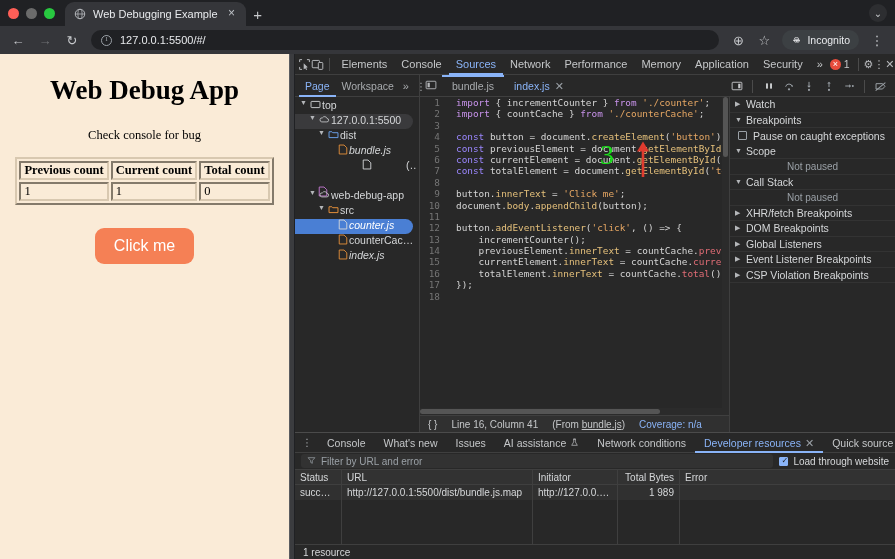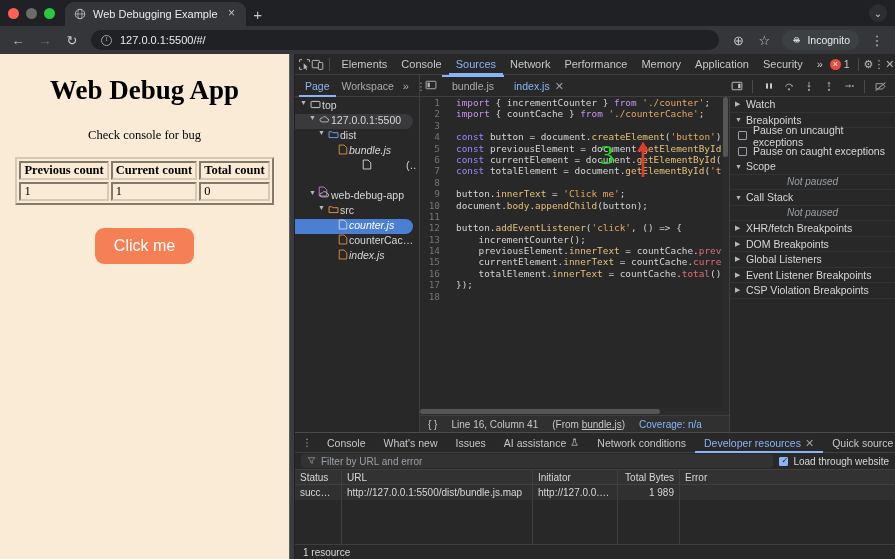--- a/index.html
+++ b/index.html
@@ -121,21 +121,21 @@
   .editorstatus { height:17px; flex:0 0 17px; background:#303030; border-top:1px solid #3f3f3f; display:flex; align-items:center; gap:14px; padding:0 8px; font-size:10px; color:#c5c7c9; }
   .editorstatus .cov { color:#8ab4f8; }
   .editorstatus u { text-decoration:underline; }
 
   
   .dbgside { width:166px; flex:0 0 166px; background:#282828; border-left:1px solid #3f3f3f; overflow:hidden; }
   .accrow { height:15.5px; display:flex; align-items:center; font-size:10.5px; color:#d5d7d9; padding-left:5px; border-bottom:1px solid #333; }
   .accrow .caret { width:11px; flex:0 0 11px; font-size:7px; color:#b4b6b9; }
   .cbrow { height:15.5px; display:flex; align-items:center; gap:6px; font-size:10.5px; color:#d5d7d9; padding-left:8px; }
   .cbx { width:9px; height:9px; flex:0 0 9px; border:1px solid #9aa0a6; border-radius:1px; background:transparent; }
-  .notpaused { height:15.5px; display:flex; align-items:center; justify-content:center; font-size:10px; color:#9aa0a6; font-style:italic; border-bottom:1px solid #333; }
+  .notpaused { height:15.5px; display:flex; align-items:center; justify-content:center; font-size:10px; color:#9aa0a6; border-bottom:1px solid #333; }
 
   
   .drawer { flex:0 0 127px; display:flex; flex-direction:column; background:#282828; border-top:1px solid #4b4b4b; }
   .drawer-tabs { height:20px; flex:0 0 20px; display:flex; align-items:center; background:#282828; border-bottom:1px solid #3f3f3f; }
   .drawer-tabs .dots { padding:0 6px 0 7px; }
   .dtab { font-size:10.5px; color:#c5c7c9; padding:0 9px; height:20px; line-height:20px; display:flex; align-items:center; gap:4px; white-space:nowrap; }
   .dtab.sel { color:#8ab4f8; box-shadow: inset 0 -2px 0 #8ab4f8; }
   .dtab .xc { font-size:11px; color:#9aa0a6; }
   .filterbar { height:17px; flex:0 0 17px; display:flex; align-items:center; background:#282828; border-bottom:1px solid #3f3f3f; padding:0 6px; gap:6px;}
   .filterinput { flex:1; height:14px; background:#323232; border-radius:3px; display:flex; align-items:center; gap:5px; padding:0 6px; color:#9aa0a6; font-size:10px; }
@@ -494,24 +494,20 @@
             <div class="accrow">
               <span class="caret">▶</span>
               <span>Watch</span>
             </div>
             <div class="accrow">
               <span class="caret">▼</span>
               <span>Breakpoints</span>
             </div>
             <div class="cbrow">
               <span class="cbx"></span>
-              <span>Pause on uncaught exceptions</span>
-            </div>
-            <div class="cbrow">
-              <span class="cbx"></span>
               <span>Pause on caught exceptions</span>
             </div>
             <div class="accrow">
               <span class="caret">▼</span>
               <span>Scope</span>
             </div>
             <div class="notpaused">Not paused</div>
             <div class="accrow">
               <span class="caret">▼</span>
               <span>Call Stack</span>

